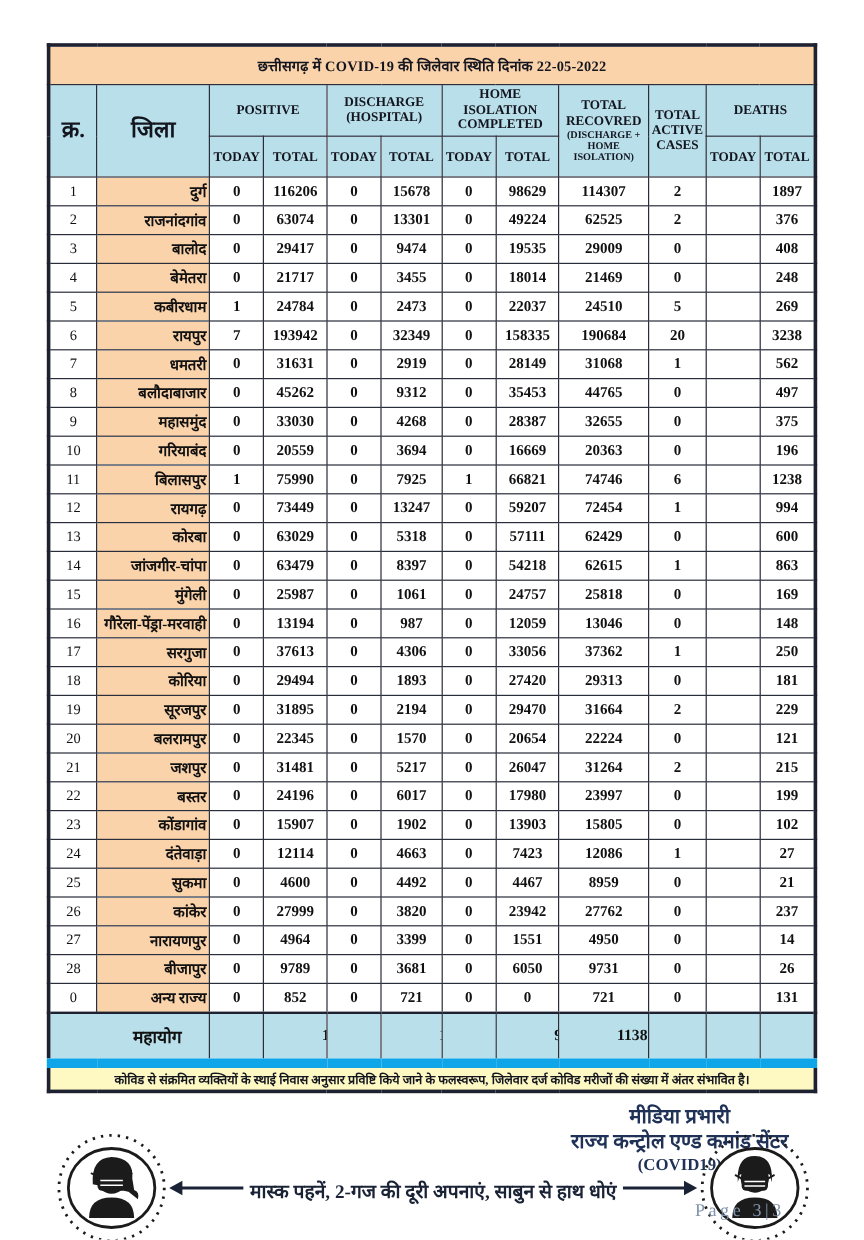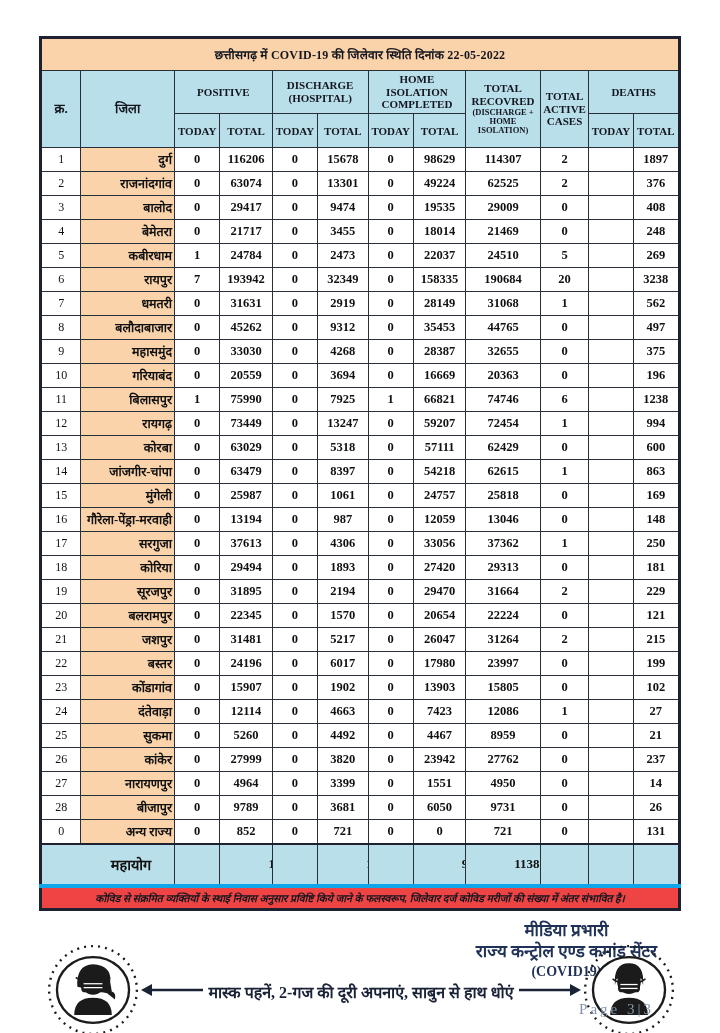--- a/index.html
+++ b/index.html
@@ -20,39 +20,39 @@
     overflow:hidden;
   }
   .title-cell{
     background:#fbd3ab;height:33px;
     font-size:12px;font-weight:bold;color:#14161f;
     letter-spacing:.2px;border-bottom:2px solid #1d2130;
   }
   thead th{background:#b9dfea;font-weight:bold;color:#14161f;}
   .hrow1 th{height:43px;font-size:11px;line-height:1.15;}
   .hrow2 th{height:34px;font-size:11px;}
-  th.hindi-h{font-size:13px;}
+  th.hindi-h{font-size:19px;}
   .rec-main{display:block;font-size:11px;line-height:1.15;}
   .rec-sub{display:block;font-size:8.5px;line-height:1.1;font-weight:bold;}
   tbody td{height:24px;background:#ffffff;}
   tbody td.sr{font-size:12px;font-weight:normal;}
   tbody td.district{
     background:#fbd3ab;text-align:right;padding-left:4px;
     font-size:12.5px;font-weight:bold;white-space:nowrap;
   }
   tbody td.num{font-size:12.5px;font-weight:bold;}
   .total-row th,.total-row td{
     background:#b9dfea;height:42px;font-weight:bold;
-    border-top:2px solid #1d2130;border-bottom:4px solid #0ea5e9;padding-left:48px;
+    border-top:2px solid #1d2130;border-bottom:8px solid #0ea5e9;padding-left:48px;
   }
   .total-row .total-label{font-size:14.5px;}
   .total-row td{font-size:13px;}
   .footnote-row td{
-    height:24px;background:#ef4444;font-size:10.5px;font-weight:bold;
-    color:#14161f;white-space:nowrap;font-style:italic;
+    height:24px;background:#fef9c3;font-size:10.5px;font-weight:bold;
+    color:#14161f;white-space:nowrap;
   }
   
   .credit-block{
     position:absolute;top:920px;right:63px;text-align:center;
     color:#1f3156;font-weight:bold;line-height:1.25;
   }
   .credit-line1{font-size:17px;}
   .credit-line2{font-size:17px;}
   .credit-line3{font-size:14px;}
   .slogan-row{
@@ -451,21 +451,21 @@
         <td class="num">7423</td>
         <td class="num">12086</td>
         <td class="num">1</td>
         <td class="num"></td>
         <td class="num">27</td>
       </tr>
       <tr>
         <td class="sr">25</td>
         <td class="district">सुकमा</td>
         <td class="num">0</td>
-        <td class="num">5260</td>
+        <td class="num">4600</td>
         <td class="num">0</td>
         <td class="num">4492</td>
         <td class="num">0</td>
         <td class="num">4467</td>
         <td class="num">8959</td>
         <td class="num">0</td>
         <td class="num"></td>
         <td class="num">21</td>
       </tr>
       <tr>

